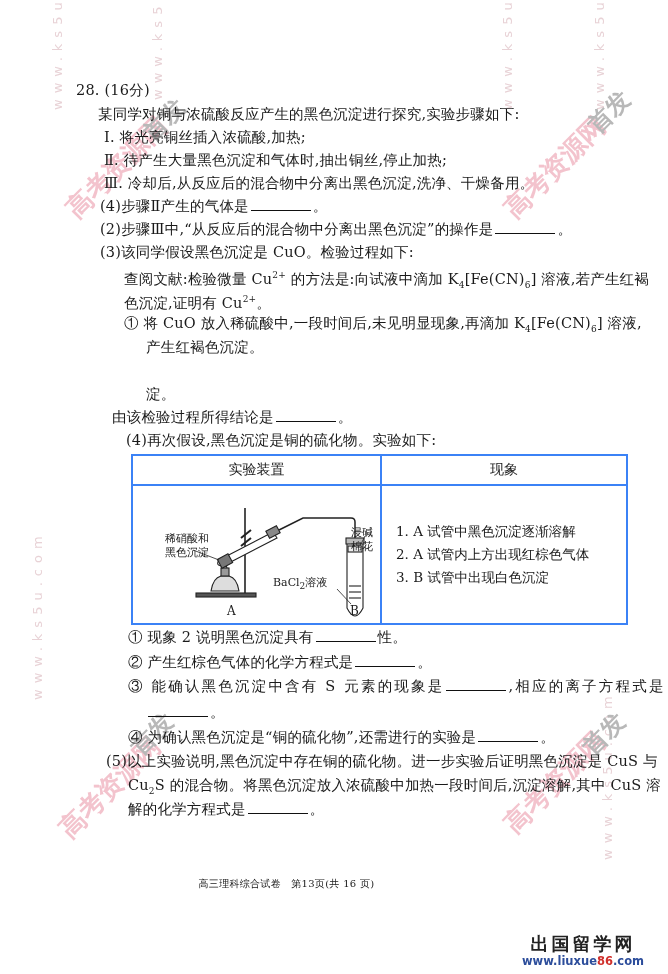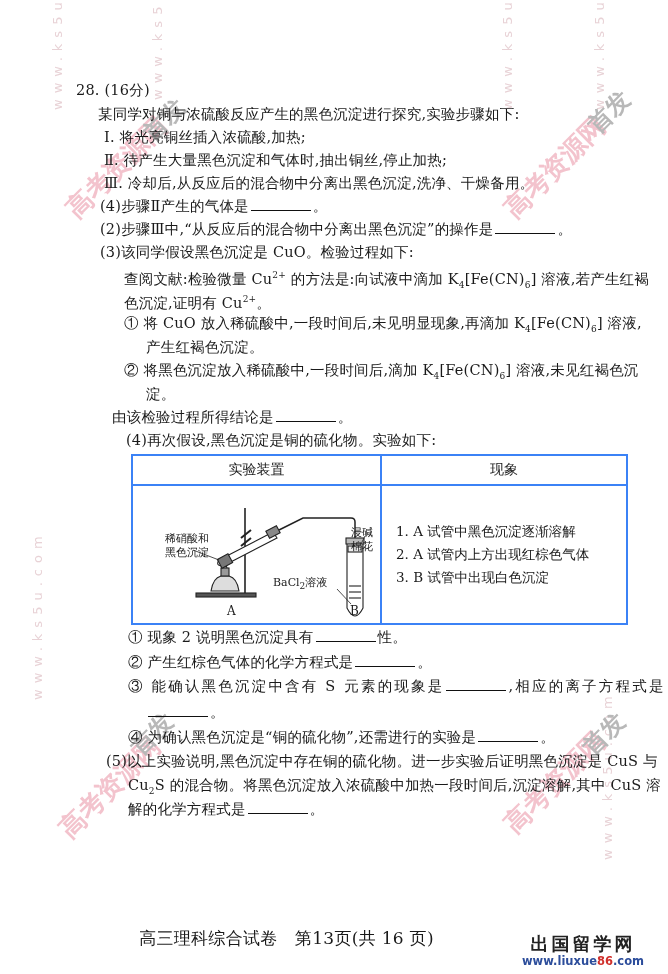--- a/index.html
+++ b/index.html
@@ -14,21 +14,21 @@
   .wm { position: absolute; pointer-events: none; }
   .wm-text { color: #f3c3cd; font-family: "DejaVu Sans", sans-serif; font-weight: bold; }
   .wm-url { color: #e8d2d6; font-family: "DejaVu Sans", sans-serif; font-size: 13px; letter-spacing: 6px; }
   .wm-first { color: #b8b8b8; font-family: "DejaVu Sans", sans-serif; font-weight: bold; }
   table.exp { position: absolute; left: 131px; top: 454px; width: 497px; height: 166px; border-collapse: collapse; }
   table.exp td, table.exp th { border: 2px solid #3b82f6; padding: 0; font-weight: normal; font-size: 14px; }
   table.exp th { height: 28px; text-align: center; }
   .phen { padding-left: 14px !important; vertical-align: middle; font-size: 13.5px !important; line-height: 23px; }
   .apparatus { position: relative; height: 137px; }
   .app-label { position: absolute; font-size: 11px; line-height: 14px; white-space: nowrap; }
-  .footer { position: absolute; top: 927px; left: 0; width: 573px; text-align: center; font-size: 17px; letter-spacing: 0.3px; }
+  .footer { position: absolute; top: 877px; left: 0; width: 573px; text-align: center; font-size: 10px; letter-spacing: 0.3px; }
   .brand { position: absolute; left: 508px; top: 934px; width: 150px; text-align: center; font-family: "DejaVu Sans", sans-serif; }
   .brand-name { font-size: 18px; letter-spacing: 3px; color: #222; font-weight: bold; line-height: 20px; }
   .brand-url { font-size: 11.5px; color: #2c4d9b; font-weight: bold; line-height: 14px; }
   .brand-url .hl { color: #d0302c; }
 </style>
 </head>
 <body>
 
 <div class="page">
 
@@ -69,23 +69,20 @@
   <div class="line" style="left:124px;top:265px;">
     <span>查阅文献:检验微量 Cu</span><sup>2+</sup> <span>的方法是:向试液中滴加 K</span><sub>4</sub><span>[Fe(CN)</span><sub>6</sub><span>] 溶液,若产生红褐</span>
   </div>
   <div class="line" style="left:124px;top:289px;">
     <span>色沉淀,证明有 Cu</span><sup>2+</sup><span>。</span>
   </div>
   <div class="line" style="left:124px;top:313px;">
     <span>① 将 CuO 放入稀硫酸中,一段时间后,未见明显现象,再滴加 K</span><sub>4</sub><span>[Fe(CN)</span><sub>6</sub><span>] 溶液,</span>
   </div>
   <div class="line" style="left:146px;top:337px;">产生红褐色沉淀。</div>
-  <div class="line" style="left:124px;top:360px;">
-    <span>② 将黑色沉淀放入稀硫酸中,一段时间后,滴加 K</span><sub>4</sub><span>[Fe(CN)</span><sub>6</sub><span>] 溶液,未见红褐色沉</span>
-  </div>
   <div class="line" style="left:146px;top:384px;">淀。</div>
   <div class="line" style="left:112px;top:407px;">
     <span>由该检验过程所得结论是</span><span class="blank"></span><span>。</span>
   </div>
 
   <div class="line" style="left:100px;top:430px;margin-left:26px;">(4)再次假设,黑色沉淀是铜的硫化物。实验如下:</div>
 
   <table class="exp">
     <tbody>
         <tr>

